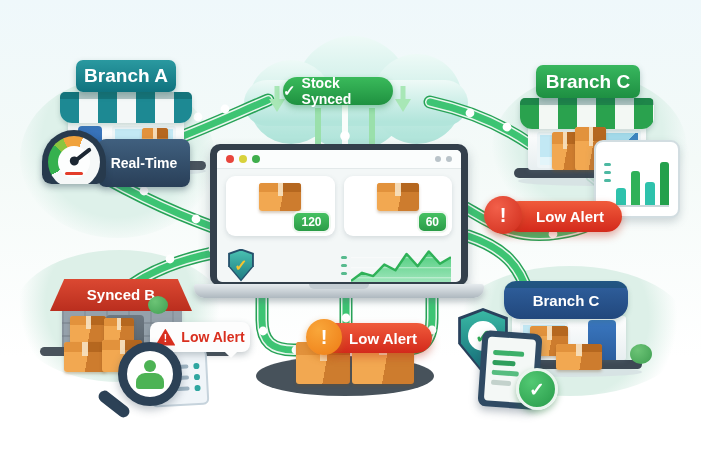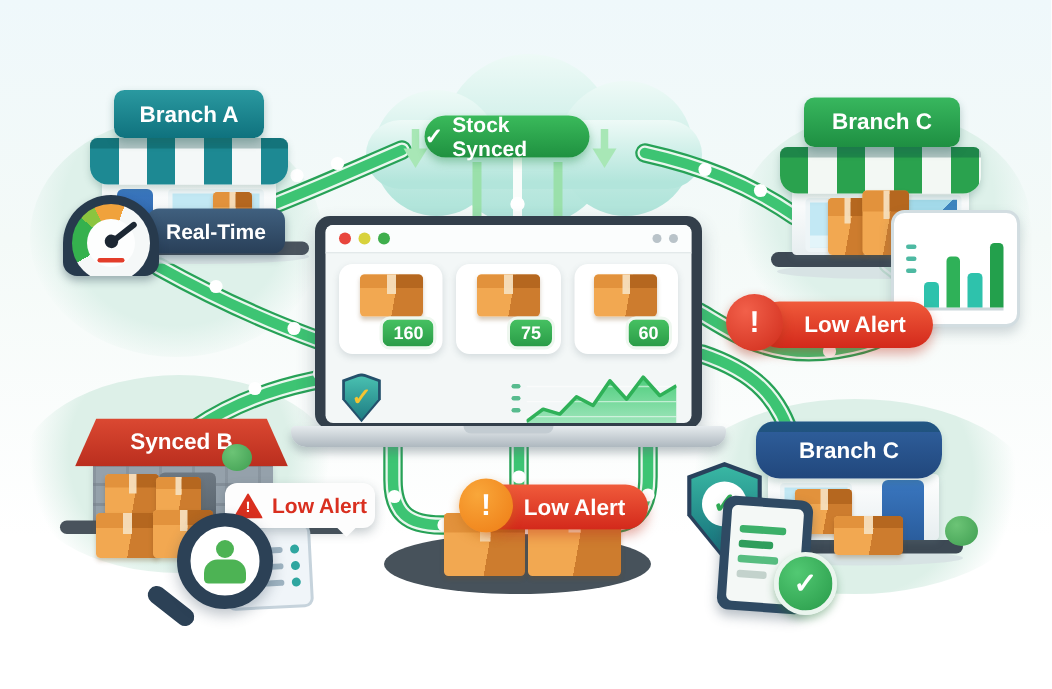--- a/index.html
+++ b/index.html
@@ -3,21 +3,21 @@
 <meta charset="utf-8">
 <style>
   html,body{margin:0;padding:0;background:#fff;}
   .stage{position:relative;width:701px;height:459px;overflow:hidden;
     background:linear-gradient(180deg,#eff8fb 0%,#f4faf8 35%,#ffffff 78%);
     font-family:"Liberation Sans",sans-serif;font-weight:700;}
   .blob{position:absolute;border-radius:50%;z-index:0;}
   .gshadow{position:absolute;border-radius:50%;background:#d6e1e3;opacity:.85;z-index:2;}
   
   .sign{position:absolute;display:flex;align-items:center;justify-content:center;color:#fff;
-    font-size:15px;border-radius:7px;box-shadow:0 3px 6px rgba(25,90,80,.3);z-index:4;}
+    font-size:19px;border-radius:7px;box-shadow:0 3px 6px rgba(25,90,80,.3);z-index:4;}
   .navy-pill{position:absolute;display:flex;align-items:center;justify-content:center;gap:7px;
     background:linear-gradient(180deg,#40607f,#293f58);color:#fff;border-radius:8px;
     box-shadow:0 3px 6px rgba(30,50,70,.35);font-size:14px;z-index:4;}
   .red-pill{position:absolute;display:flex;align-items:center;justify-content:center;
     background:linear-gradient(180deg,#f05b3b,#d3291b);color:#fff;border-radius:16px;
     box-shadow:0 4px 8px rgba(190,50,30,.4);font-size:15px;z-index:4;}
   .green-pill{position:absolute;display:flex;align-items:center;justify-content:center;gap:6px;
     background:linear-gradient(180deg,#3aba5b,#1f9140);color:#fff;border-radius:14px;
     box-shadow:0 3px 6px rgba(30,140,70,.4);font-size:14px;z-index:4;}
   .alert-circle{position:absolute;border-radius:50%;display:flex;align-items:center;justify-content:center;
@@ -213,21 +213,21 @@
   <div class="platform" style="left:56px;top:161px;width:150px;height:9px;"></div>
   <div class="bldg" style="left:68px;top:120px;width:116px;height:44px;"></div>
   <div class="door" style="left:78px;top:126px;width:24px;height:38px;"></div>
   <div class="win" style="left:112px;top:126px;width:58px;height:30px;"></div>
   <div class="carton" style="left:142px;top:128px;width:26px;height:30px;"></div>
   <div class="awning" style="left:60px;top:92px;width:132px;height:31px;background:repeating-linear-gradient(90deg,#1d8993 0 19px,#f4f8f8 19px 38px);"></div>
   <div class="sign" style="left:76px;top:60px;width:100px;height:32px;background:linear-gradient(180deg,#2a99a0,#0f727e);">
     <span>Branch A</span>
   </div>
 
-  <div class="navy-pill" style="left:98px;top:139px;width:92px;height:30px;z-index:4;">
+  <div class="navy-pill" style="left:98px;top:139px;width:92px;height:48px;z-index:4;">
     <span>Real-Time</span>
   </div>
   <div class="gauge">
     <div class="gauge-face"></div>
     <div class="red-tick"></div>
     <div class="needle"></div>
   </div>
 
 
   <div class="gshadow" style="left:518px;top:176px;width:150px;height:10px;"></div>
@@ -266,25 +266,21 @@
       <div class="topbar">
         <span class="wdot" style="background:#e8453c;"></span>
         <span class="wdot" style="background:#d8d23c;"></span>
         <span class="wdot" style="background:#3fae4c;"></span>
         <span class="gdot" style="margin-left:auto;"></span>
         <span class="gdot"></span>
       </div>
       <div class="cards-row">
         <div class="pcard">
           <div class="carton" style="position:relative;width:42px;height:28px;margin:7px auto 0;"></div>
-          <span class="count-badge">160</span>
-        </div>
-        <div class="pcard">
-          <div class="carton" style="position:relative;width:42px;height:28px;margin:7px auto 0;"></div>
-          <span class="count-badge">75</span>
+          <span class="count-badge">120</span>
         </div>
         <div class="pcard">
           <div class="carton" style="position:relative;width:42px;height:28px;margin:7px auto 0;"></div>
           <span class="count-badge">60</span>
         </div>
       </div>
       <div class="bottom-row">
         <div style="position:relative;width:28px;height:33px;flex:none;">
           <div class="shield" style="position:absolute;inset:0;background:#24506b;"></div>
           <div class="shield" style="position:absolute;inset:2px;background:linear-gradient(180deg,#49c0b0,#1d7b82);display:flex;align-items:center;justify-content:center;">

